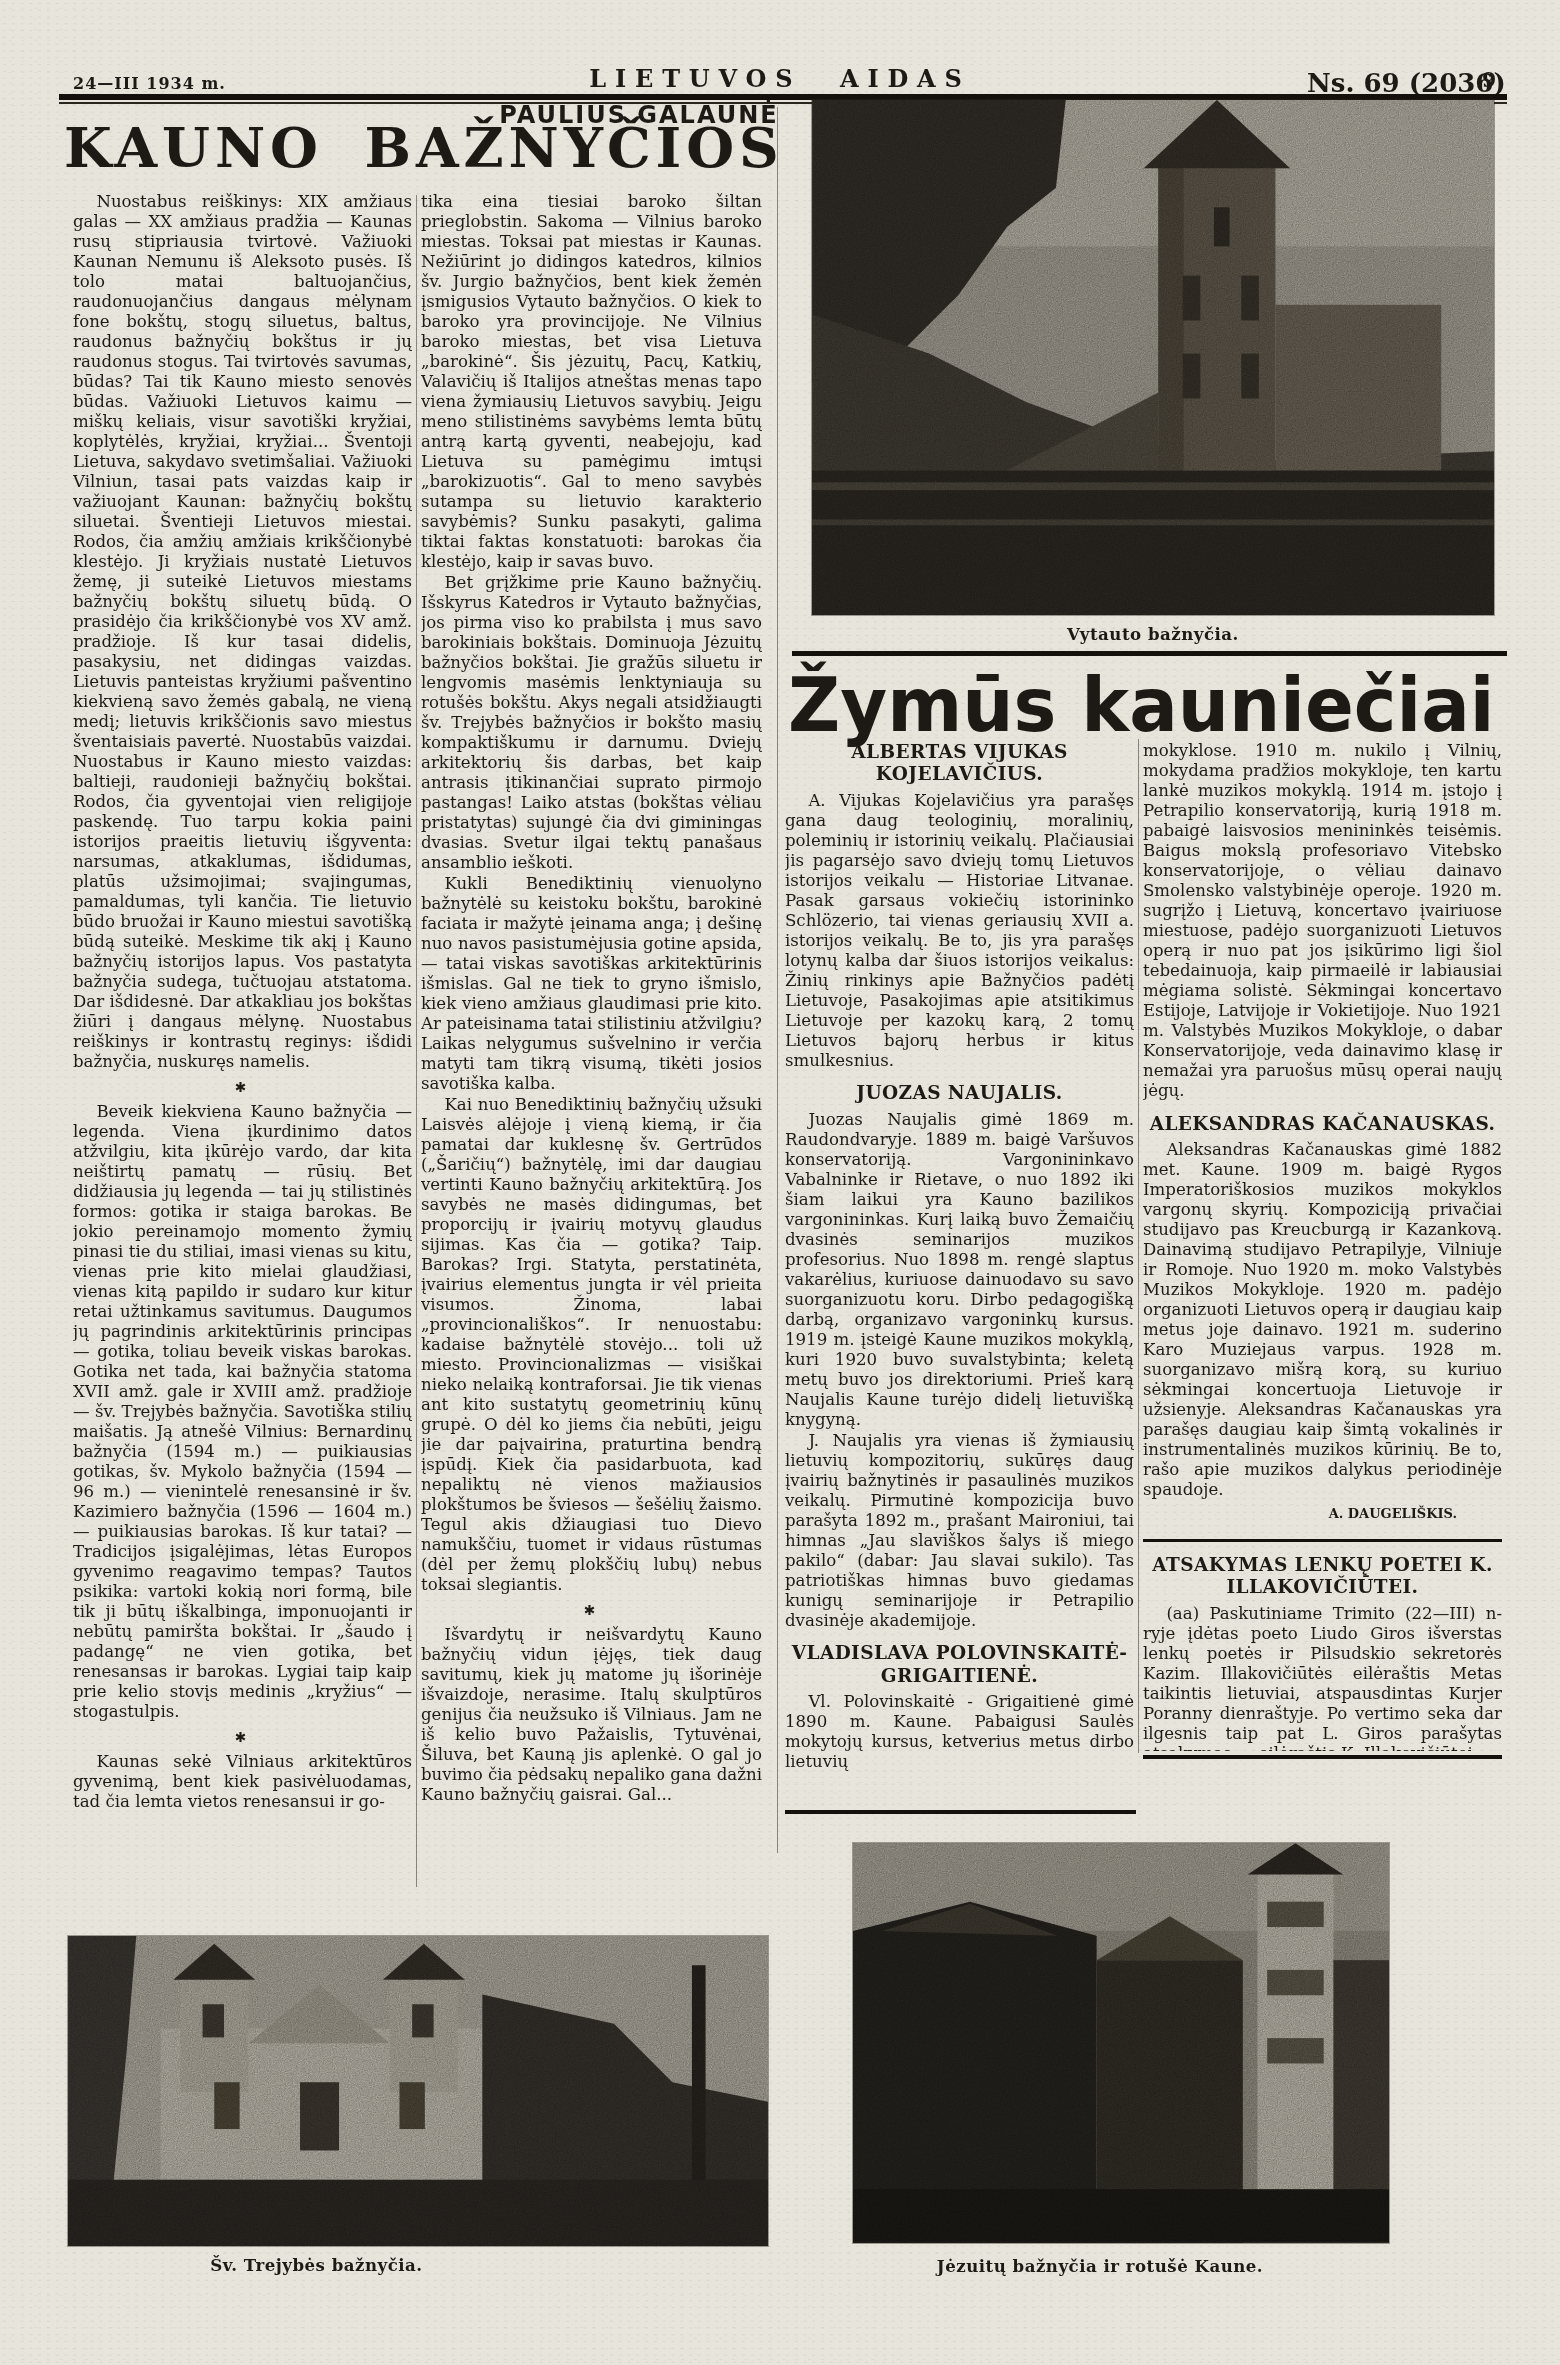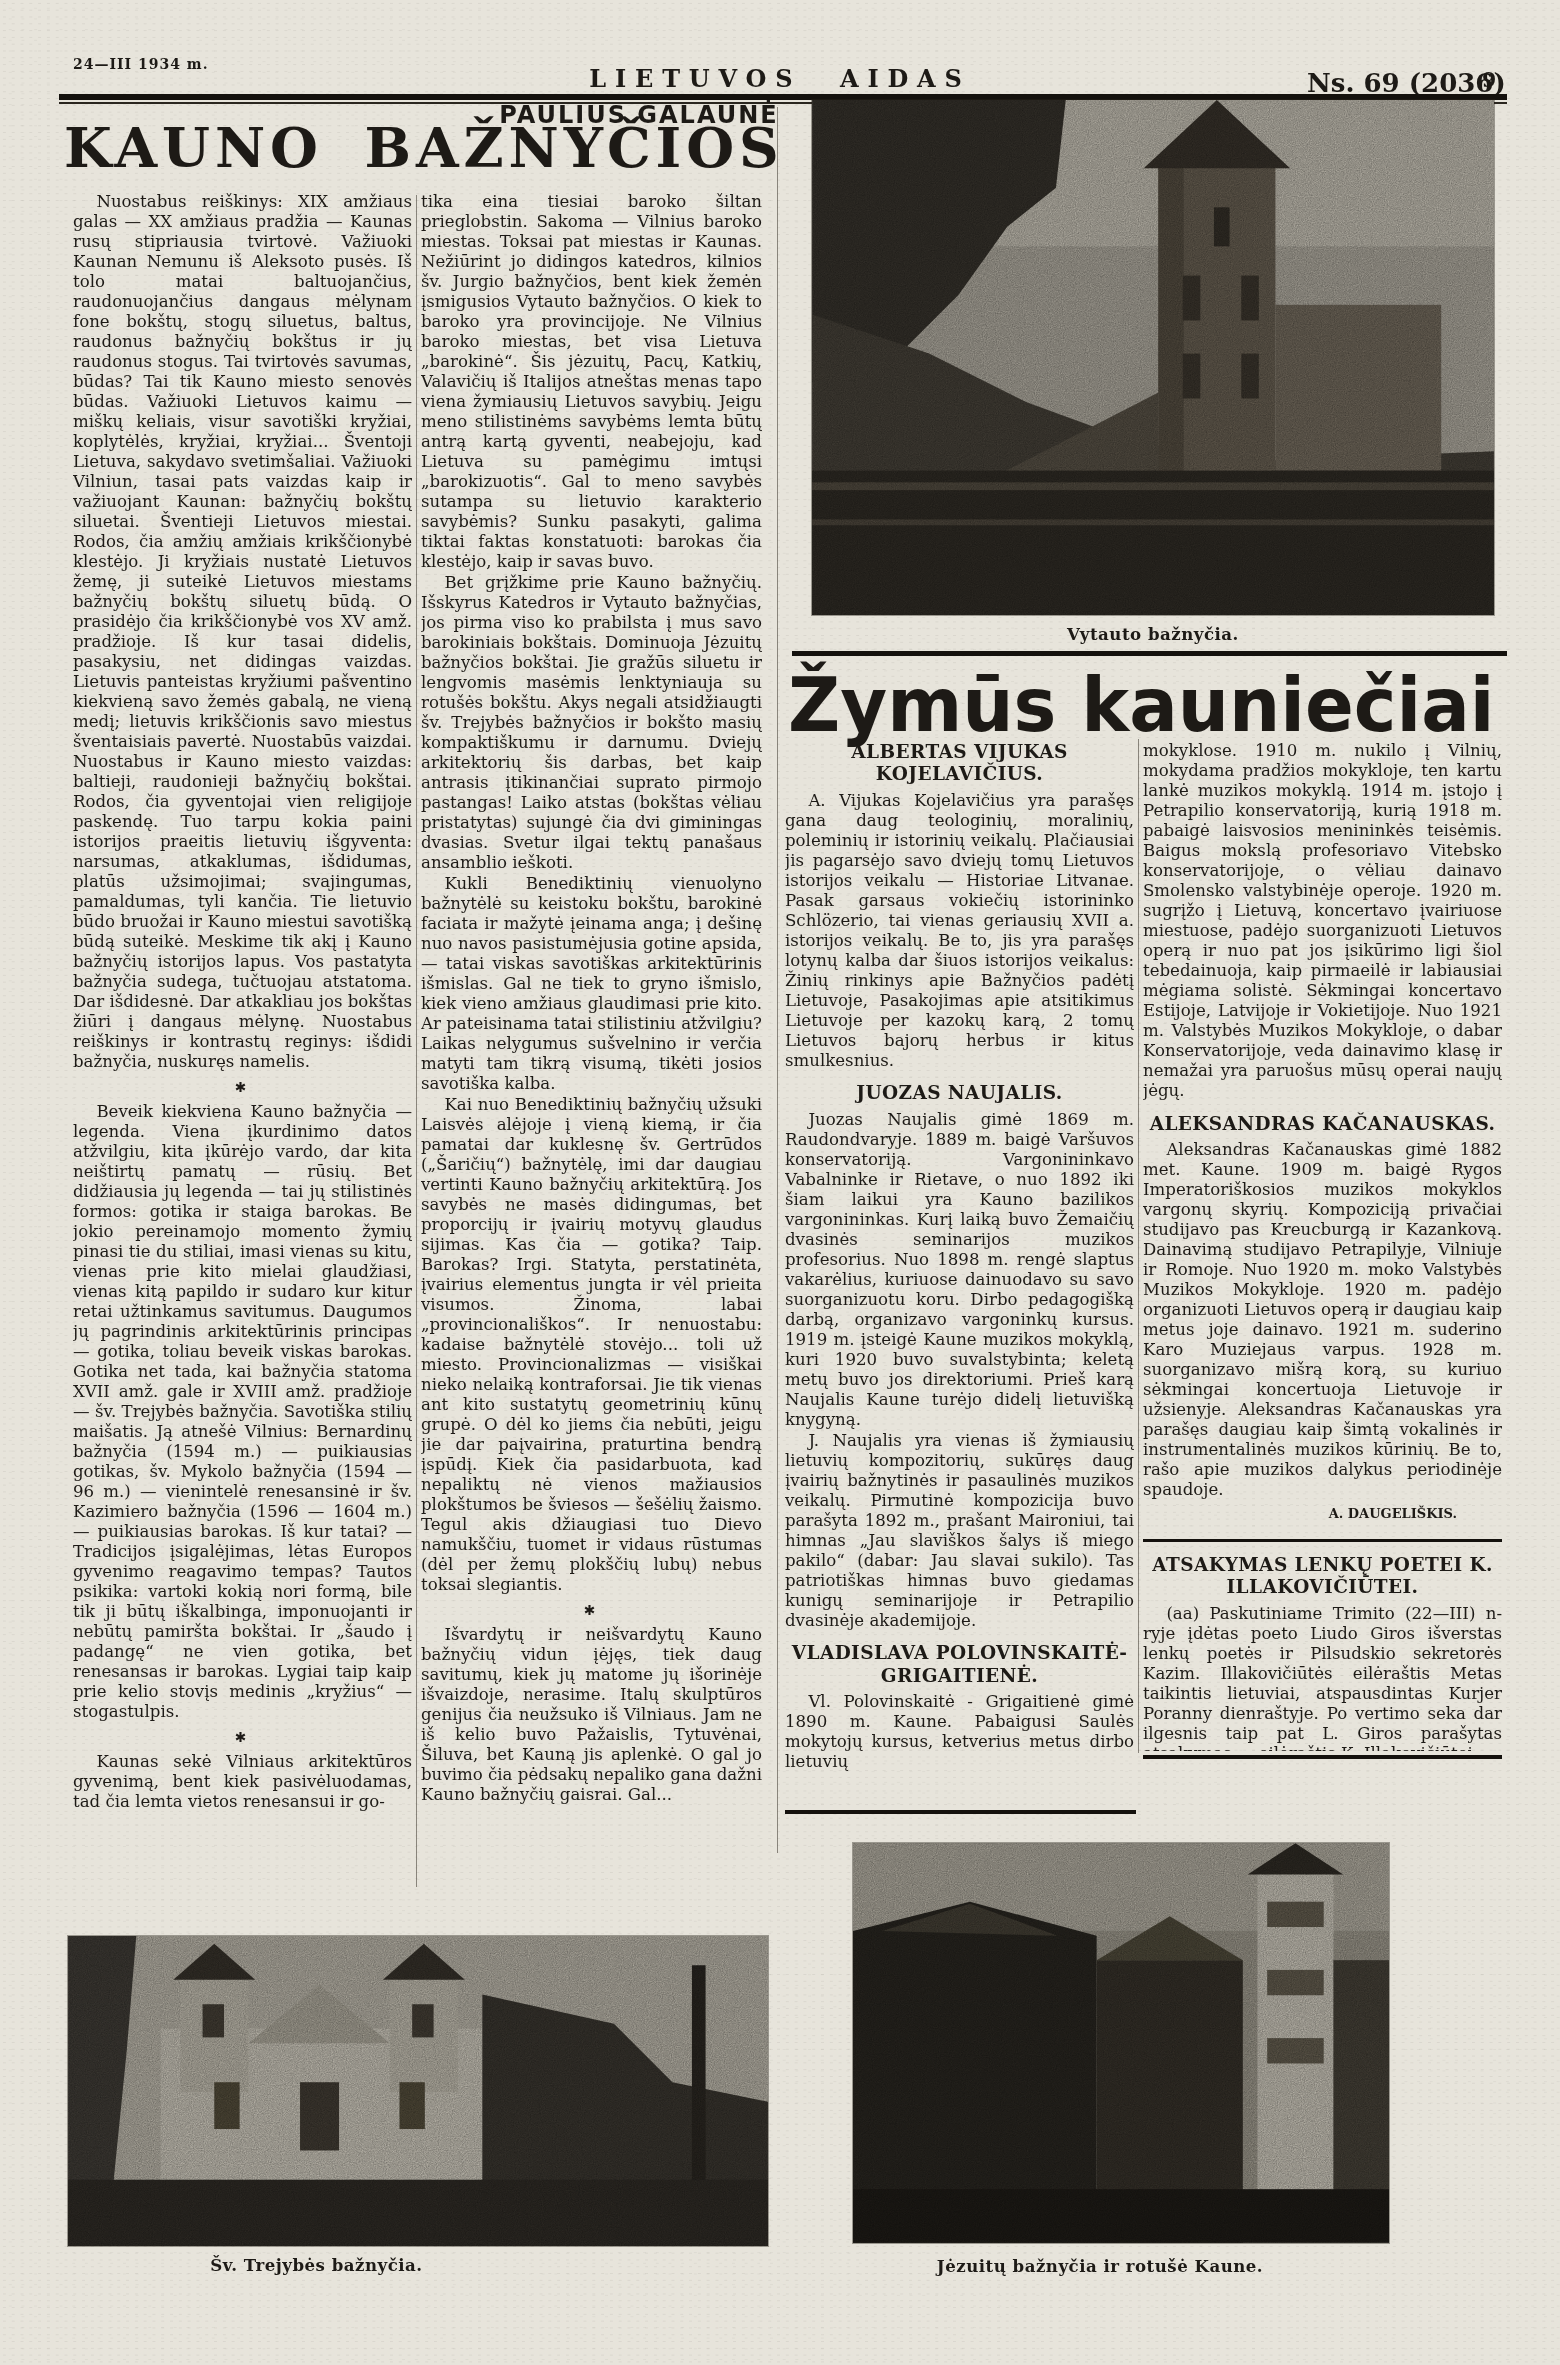--- a/index.html
+++ b/index.html
@@ -9,21 +9,21 @@
     background-image:radial-gradient(rgba(40,35,28,0.07) 1px, transparent 1px),
                      radial-gradient(rgba(40,35,28,0.05) 1px, transparent 1px);
     background-size:8.8px 6.8px,12.7px 10.7px;
     background-position:0 0,3.9px 2.9px;
     color:#1d1a16;
     font-family:"DejaVu Serif", serif;
     overflow:hidden;
   }
   .abs{position:absolute;}
   
-  .hdr-date{top:56px;left:73px;font-weight:bold;font-size:14px;letter-spacing:1px;}
+  .hdr-date{top:74px;left:73px;font-weight:bold;font-size:16px;letter-spacing:1px;}
   .hdr-mast{top:64px;left:0;width:1560px;text-align:center;font-weight:bold;font-size:24px;letter-spacing:8.8px;word-spacing:21.5px;}
   .hdr-issue{top:68px;left:1307px;font-weight:bold;font-size:26px;}
   .hdr-page{top:68px;left:1482px;font-weight:bold;font-size:20.5px;}
   .rule-heavy{background:#14110d;}
   
   .byline{top:101px;left:410px;width:458px;text-align:center;font-family:"DejaVu Sans",sans-serif;font-weight:bold;font-size:24px;letter-spacing:2px;}
   .title{top:115px;left:64px;width:697px;text-align:center;font-weight:bold;font-size:55px;letter-spacing:4.9px;word-spacing:17.6px;white-space:nowrap;}
   
   .col{font-size:16.6px;line-height:20px;text-align:justify;overflow:hidden;}
   .col p{margin:0 0 1px 0;text-indent:23.4px;}

